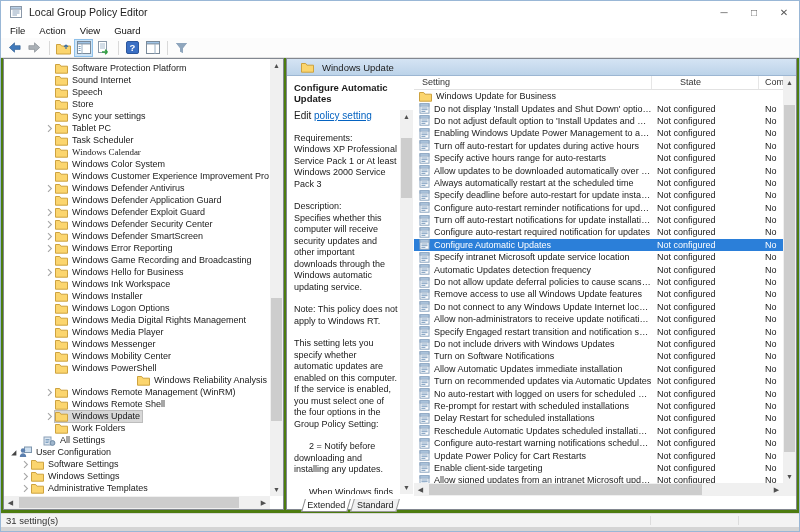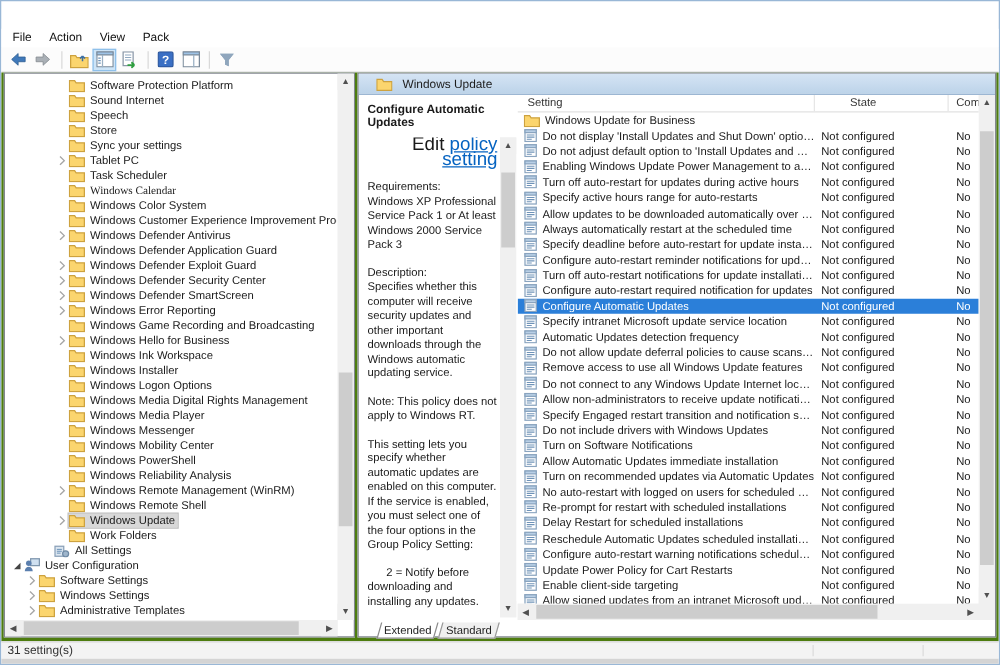--- a/index.html
+++ b/index.html
@@ -48,21 +48,21 @@
   .rp-header{height:17px;flex:none;background:linear-gradient(#d5e4f4,#bcd3e9);border-bottom:1px solid #9cb6d2;
              display:flex;align-items:center;padding-left:14px;font-size:9.5px;color:#1c1c1c;}
   .rp-header .tree-ico{margin-right:6px;}
   .rp-body{flex:1;display:flex;min-height:0;}
   
   .extended{width:127px;flex:none;display:flex;flex-direction:column;position:relative;min-height:0;}
   .ep-title{font-weight:bold;font-size:9.5px;padding:6px 4px 4px 7px;flex:none;}
   .ep-scrollwrap{flex:1;position:relative;overflow:hidden;min-height:0;}
   .ep-text{position:absolute;left:7px;right:16px;top:2px;bottom:0;overflow:hidden;font-size:9px;line-height:11.5px;color:#1a1a1a;}
   .ep-text p{margin:0 0 11px;white-space:pre-wrap;}
-  .ep-edit{margin:0 0 11px;font-size:15px;text-align:right;}
+  .ep-edit{margin:0 0 11px;font-size:10px;}
   .ep-link{color:#0563c1;text-decoration:underline;cursor:pointer;}
   .ep-vscroll{right:1px;top:2px;bottom:0;width:13px;flex-direction:column;}
   .ep-vscroll .sthumb{left:1px;right:1px;top:15px;height:60px;}
   .ep-tabs{height:15px;flex:none;position:relative;padding-left:16px;white-space:nowrap;}
   .tab{display:inline-block;min-width:46px;text-align:center;font-size:9px;height:13px;line-height:12px;
        background:#f0f0f0;border:1px solid #999;border-top:none;transform:skewX(-16deg);margin-right:3px;color:#222;}
   .tab span{display:block;transform:skewX(16deg);}
   .tab.active{background:#fff;border-color:#8a8a8a;}
   
   .list-pane{flex:1;position:relative;overflow:hidden;font-size:9px;min-width:0;}
@@ -89,26 +89,41 @@
              font-size:9.5px;color:#333;line-height:13px;padding-left:5px;}
   .sb-div{position:absolute;top:2px;bottom:2px;width:1px;background:#dcdcdc;}
   .sb-div.d1{right:148px;} .sb-div.d2{right:60px;}
   .bottom-strip{position:absolute;top:526px;left:0;right:0;height:5px;background:#d4d4d4;}
 </style>
 </head>
 <body>
 
 <div class="window">
 
+  <div class="titlebar">
+    <span class="app-icon">
+      <svg width="14" height="14" viewBox="0 0 14 14">
+        <rect x="1.5" y="1.5" width="11" height="11" fill="#fff" stroke="#8a98a8"></rect>
+        <rect x="1.5" y="1.5" width="11" height="2.6" fill="#b9cfe6" stroke="#8a98a8"></rect>
+        <path d="M3.5 6h7M3.5 8h7M3.5 10h4.5" stroke="#7f98b4" stroke-width="0.9" fill="none"></path>
+      </svg>
+    </span>
+    <span class="title-text">Local Group Policy Editor</span>
+    <div class="win-controls">
+      <div class="win-btn">─</div>
+      <div class="win-btn">□</div>
+      <div class="win-btn">✕</div>
+    </div>
+  </div>
 
   <div class="menubar" id="menubar">
       <div class="menu-item">File</div>
       <div class="menu-item">Action</div>
       <div class="menu-item">View</div>
-      <div class="menu-item">Pack</div>
+      <div class="menu-item">Guard</div>
     </div>
 
   <div class="toolbar" id="toolbar">
       <div class="tbtn">
         <svg width="15" height="15" viewBox="0 0 16 16">
           <path d="M8 3 2.5 8 8 13v-3h6V6H8z" fill="#4079ba" stroke="#2f5f93" stroke-width=".7"></path>
         </svg>
       </div>
       <div class="tbtn">
         <svg width="15" height="15" viewBox="0 0 16 16">
@@ -471,21 +486,21 @@
             <span class="tree-exp"></span>
             <span class="hl">
               <span class="tree-ico">
                 <svg width="13" height="11" viewBox="0 0 13 11">
                   <path d="M.5 1.5h4.2l1.2 1.7h6.6v7H.5z" fill="#fbd56e" stroke="#cda23f"></path>
                 </svg>
               </span>
               <span class="tree-lbl">Windows PowerShell</span>
             </span>
           </div>
-          <div class="tree-row" style="padding-left: 40px;">
+          <div class="tree-row" style="padding-left: 40px; justify-content: flex-end;">
             <span class="tree-exp"></span>
             <span class="hl">
               <span class="tree-ico">
                 <svg width="13" height="11" viewBox="0 0 13 11">
                   <path d="M.5 1.5h4.2l1.2 1.7h6.6v7H.5z" fill="#fbd56e" stroke="#cda23f"></path>
                 </svg>
               </span>
               <span class="tree-lbl">Windows Reliability Analysis</span>
             </span>
           </div>

